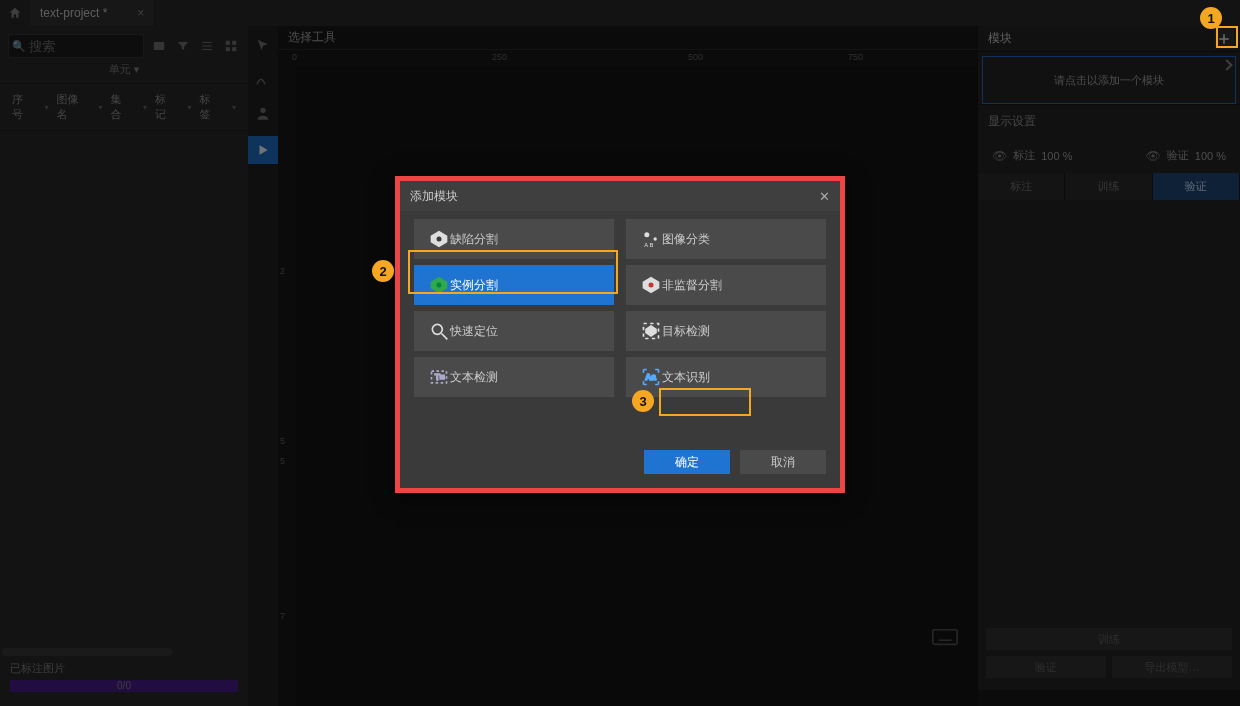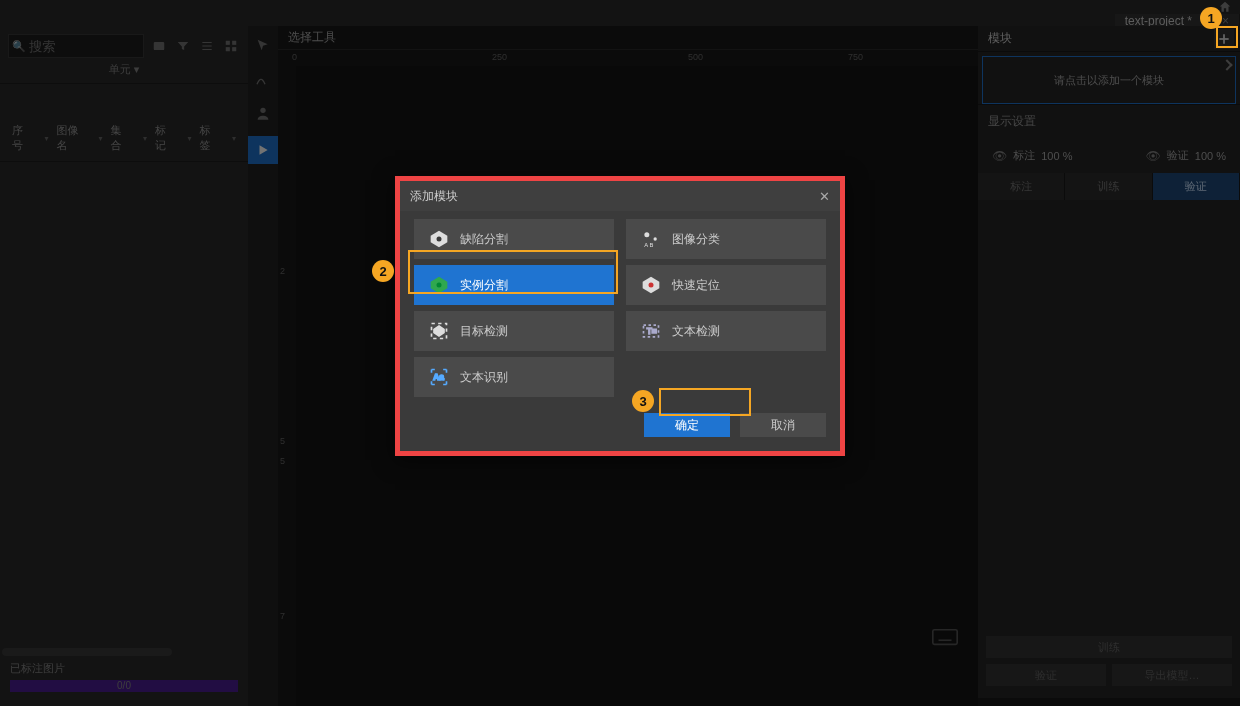--- a/index.html
+++ b/index.html
@@ -9,21 +9,21 @@
     font-family: "Microsoft YaHei", Arial, sans-serif;
     font-size: 12px;
     color: #aaa;
     position: relative;
     overflow: hidden;
   }
   
   .topbar {
     position: absolute; top: 0; left: 0; right: 0; height: 26px;
     background: #2a2a2a;
-    display: flex; align-items: flex-end; flex-direction: column;
+    display: flex; align-items: center;
   }
   .home-icon {
     width: 30px; height: 26px;
     display:flex; align-items:center; justify-content:center;
     color:#888;
   }
   .tab {
     background:#333; height:26px;
     display:flex; align-items:center;
     padding:0 10px;
@@ -62,21 +62,20 @@
   .filter-row {
     display:flex; padding:4px 8px; gap:0;
     border-top:1px solid #1e1e1e;
     border-bottom:1px solid #1e1e1e;
   }
   .filter-cell {
     color:#999; font-size:11px;
     padding:4px 4px;
     display:flex; align-items:center; gap:16px;
     cursor:pointer;
-    margin-top:31px;
   }
   .caret { font-size:8px; color:#666; }
   .scroll-thumb {
     position:absolute; left:2px; bottom:50px;
     width:170px; height:8px;
     background:#3a3a3a; border-radius:4px;
   }
   .labeled-row {
     position:absolute; bottom:30px; left:10px; right:10px;
     color:#888; font-size:11px;
@@ -127,21 +126,21 @@
     position:absolute; top:40px; left:18px; right:0; bottom:0;
     background:#151515;
   }
   .kb-icon {
     position:absolute; right:20px; bottom:55px;
     color:#555; font-size:18px;
   }
 
   
   .right-panel {
-    position:absolute; top:26px; right:0; width:262px; bottom:8px;
+    position:absolute; top:26px; right:0; width:262px; bottom:16px;
     background:#262626;
   }
   .rp-header {
     height:26px; display:flex; align-items:center; justify-content:space-between;
     padding:0 6px 0 10px; color:#ccc;
     border-bottom:1px solid #1a1a1a;
   }
   .rp-add {
     width:20px; height:20px; background:#333;
     display:flex; align-items:center; justify-content:center;
@@ -213,41 +212,41 @@
   }
   .dlg-close { color:#aaa; cursor:pointer; font-size:13px; }
   .dlg-body {
     padding:8px 14px 6px 14px;
     display:grid;
     grid-template-columns:1fr 1fr;
     gap:6px 12px;
   }
   .mod-btn {
     height:40px; background:#4a4a4a;
-    display:flex; align-items:center; gap:10px;
+    display:flex; align-items:center; gap:0;
     padding-left:14px;
     color:#ccc; font-size:12px;
     cursor:pointer;
   }
   .mod-btn.selected {
     background:#1f74d1; color:#fff;
   }
   .mod-icon {
     width:22px; height:22px;
     display:flex; align-items:center; justify-content:center;
     font-size:14px;
   }
   .dlg-footer {
     display:flex; justify-content:flex-end; gap:10px;
     padding:10px 14px 14px 14px;
   }
   .dlg-btn {
     width:86px; height:24px;
     display:flex; align-items:center; justify-content:center;
-    font-size:12px; cursor:pointer;
+    font-size:12px; cursor:pointer;margin-top:37px;
   }
   .dlg-ok { background:#1f74d1; color:#fff; }
   .dlg-cancel { background:#4a4a4a; color:#ccc; }
 
   
   .callout {
     position:absolute;
     width:22px; height:22px; border-radius:50%;
     background:#f5a623; color:#111;
     font-weight:bold; font-size:13px;
@@ -462,20 +461,29 @@
       </span>
       <span>实例分割</span>
     </div>
     <div class="mod-btn">
       <span class="mod-icon">
         <svg width="20" height="20" viewBox="0 0 24 24">
             <polygon points="12,2 22,8 22,16 12,22 2,16 2,8" fill="#ddd"></polygon>
             <circle cx="12" cy="12" r="3" fill="#c33"></circle>
           </svg>
       </span>
+      <span>非监督分割</span>
+    </div>
+    <div class="mod-btn">
+      <span class="mod-icon">
+        <svg width="20" height="20" viewBox="0 0 24 24" fill="none" stroke="#ddd" stroke-width="2">
+            <circle cx="10" cy="10" r="6"></circle>
+            <line x1="15" y1="15" x2="22" y2="22"></line>
+          </svg>
+      </span>
       <span>快速定位</span>
     </div>
     <div class="mod-btn">
       <span class="mod-icon">
         <svg width="20" height="20" viewBox="0 0 24 24" fill="none" stroke="#ddd" stroke-width="2">
             <rect x="3" y="3" width="18" height="18" stroke-dasharray="4 4"></rect>
             <polygon points="12,6 18,10 18,14 12,18 6,14 6,10" fill="#ddd"></polygon>
           </svg>
       </span>
       <span>目标检测</span>

